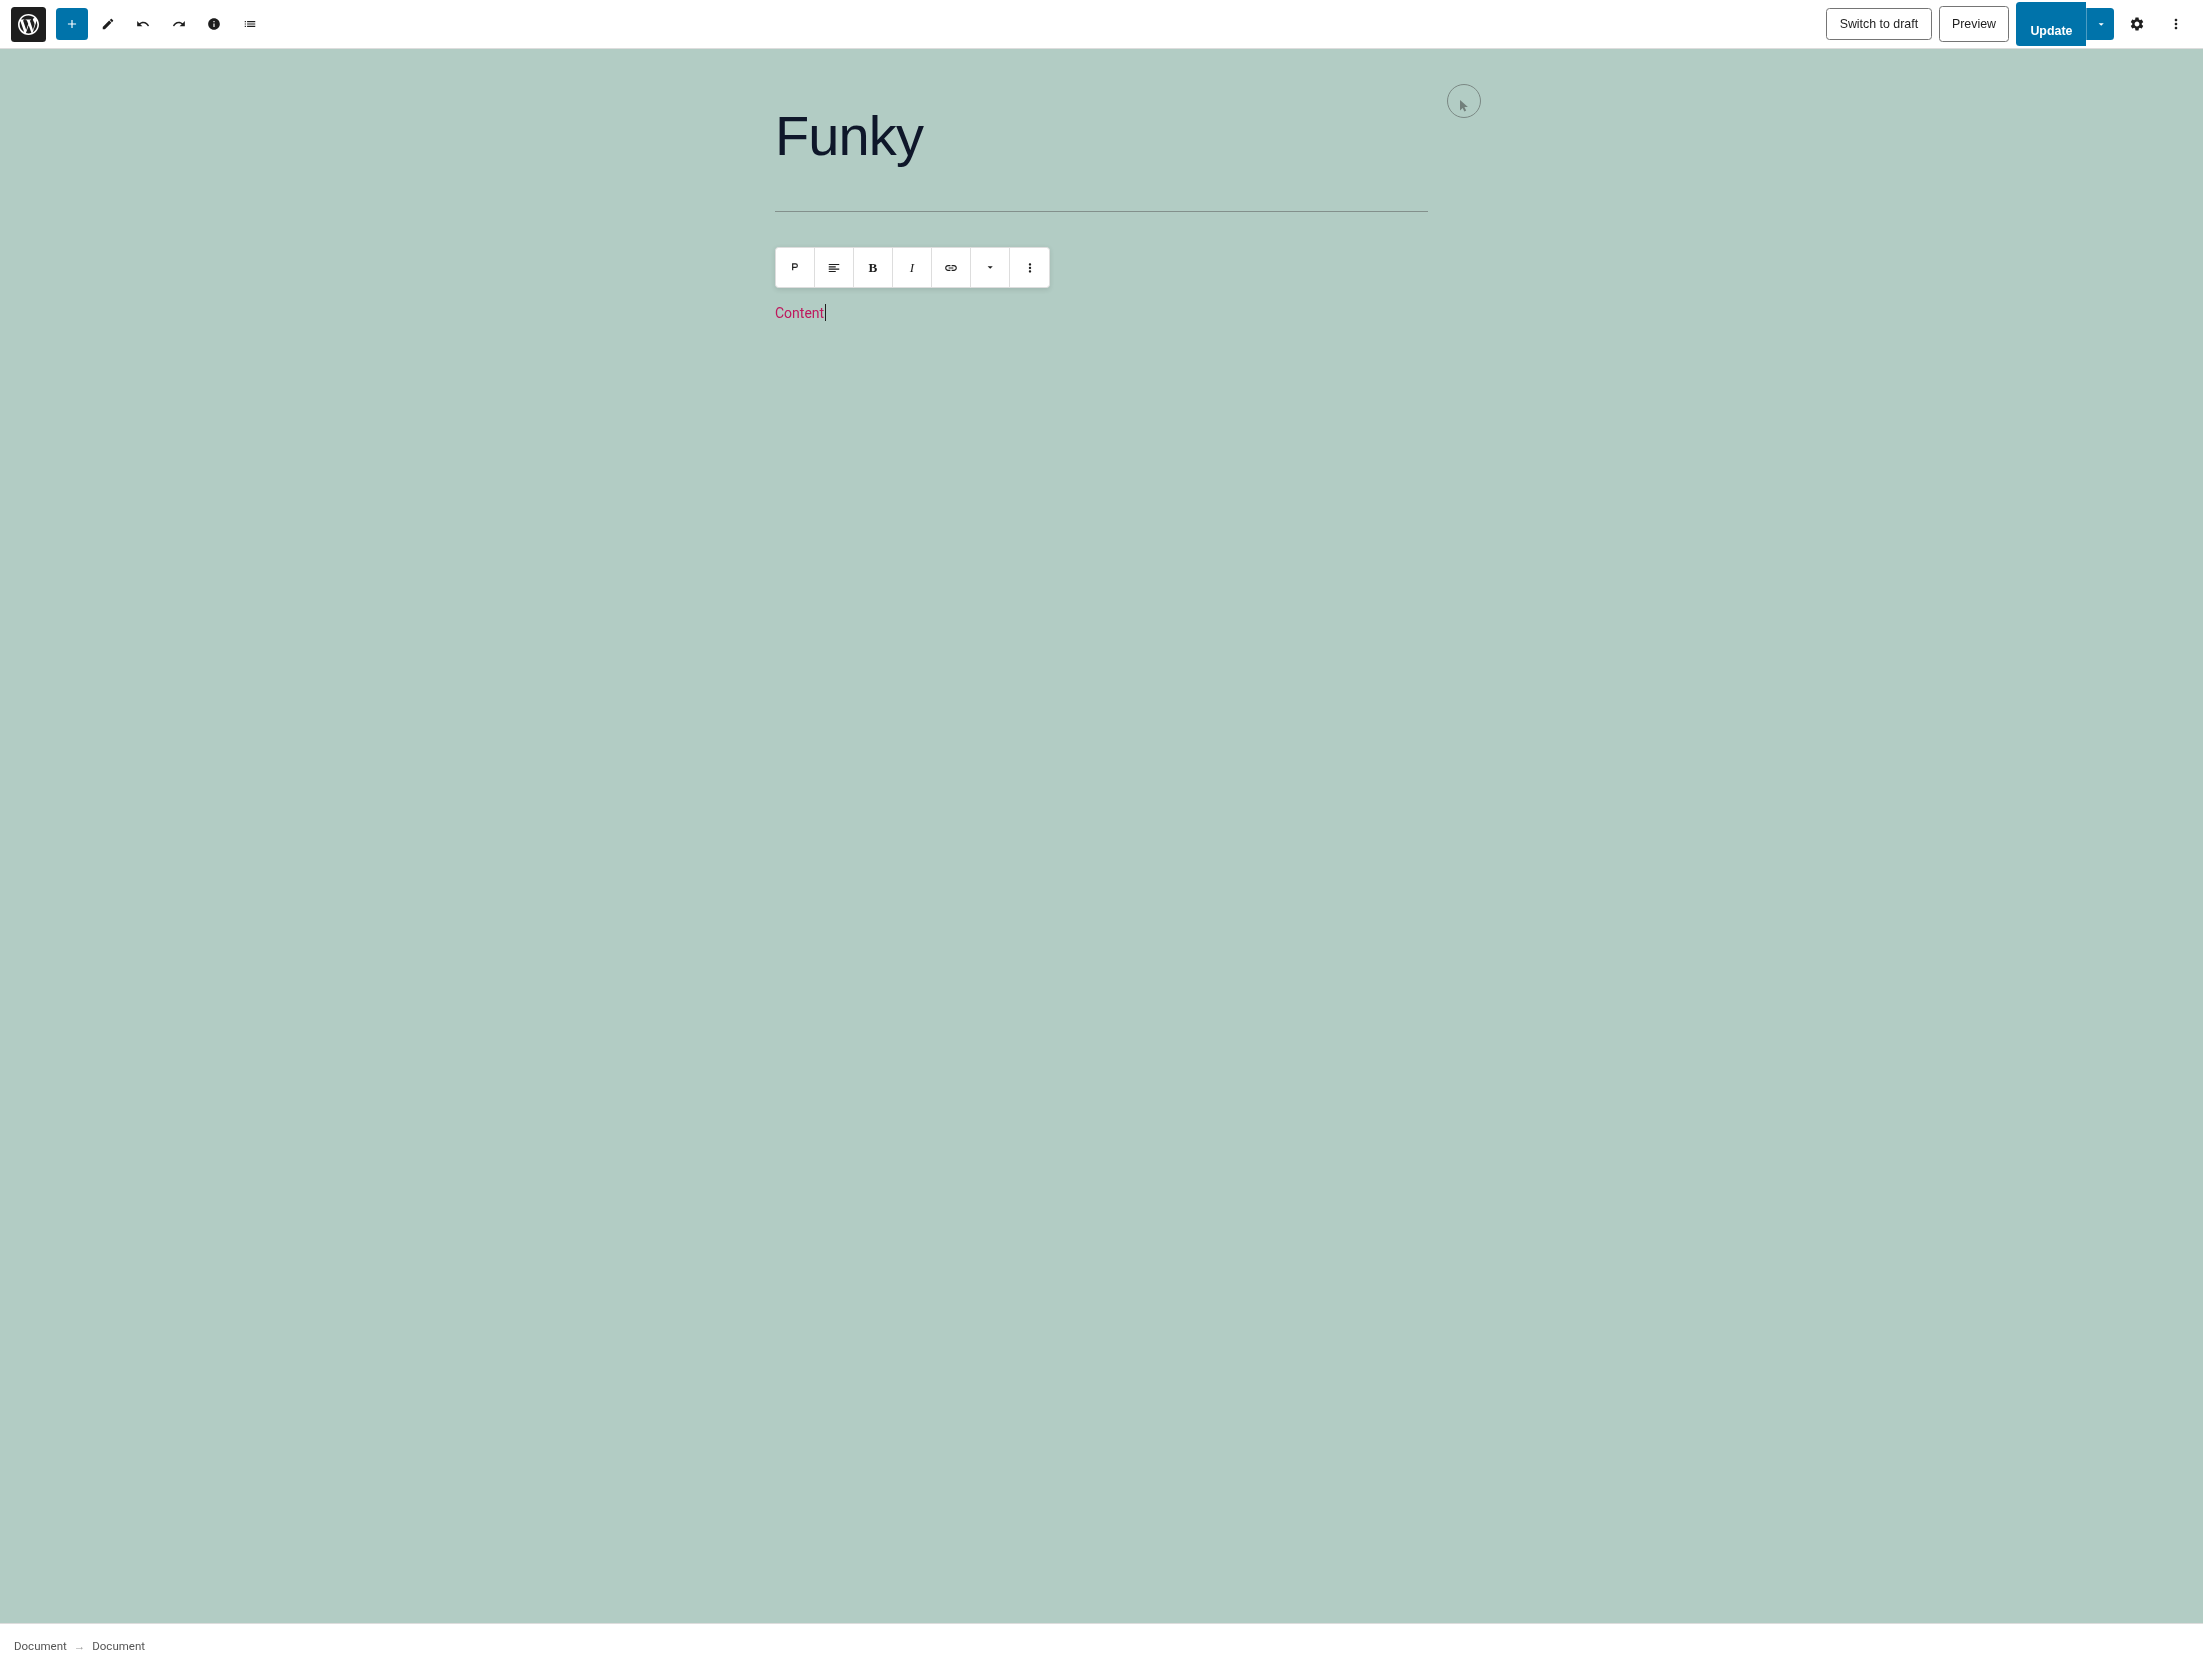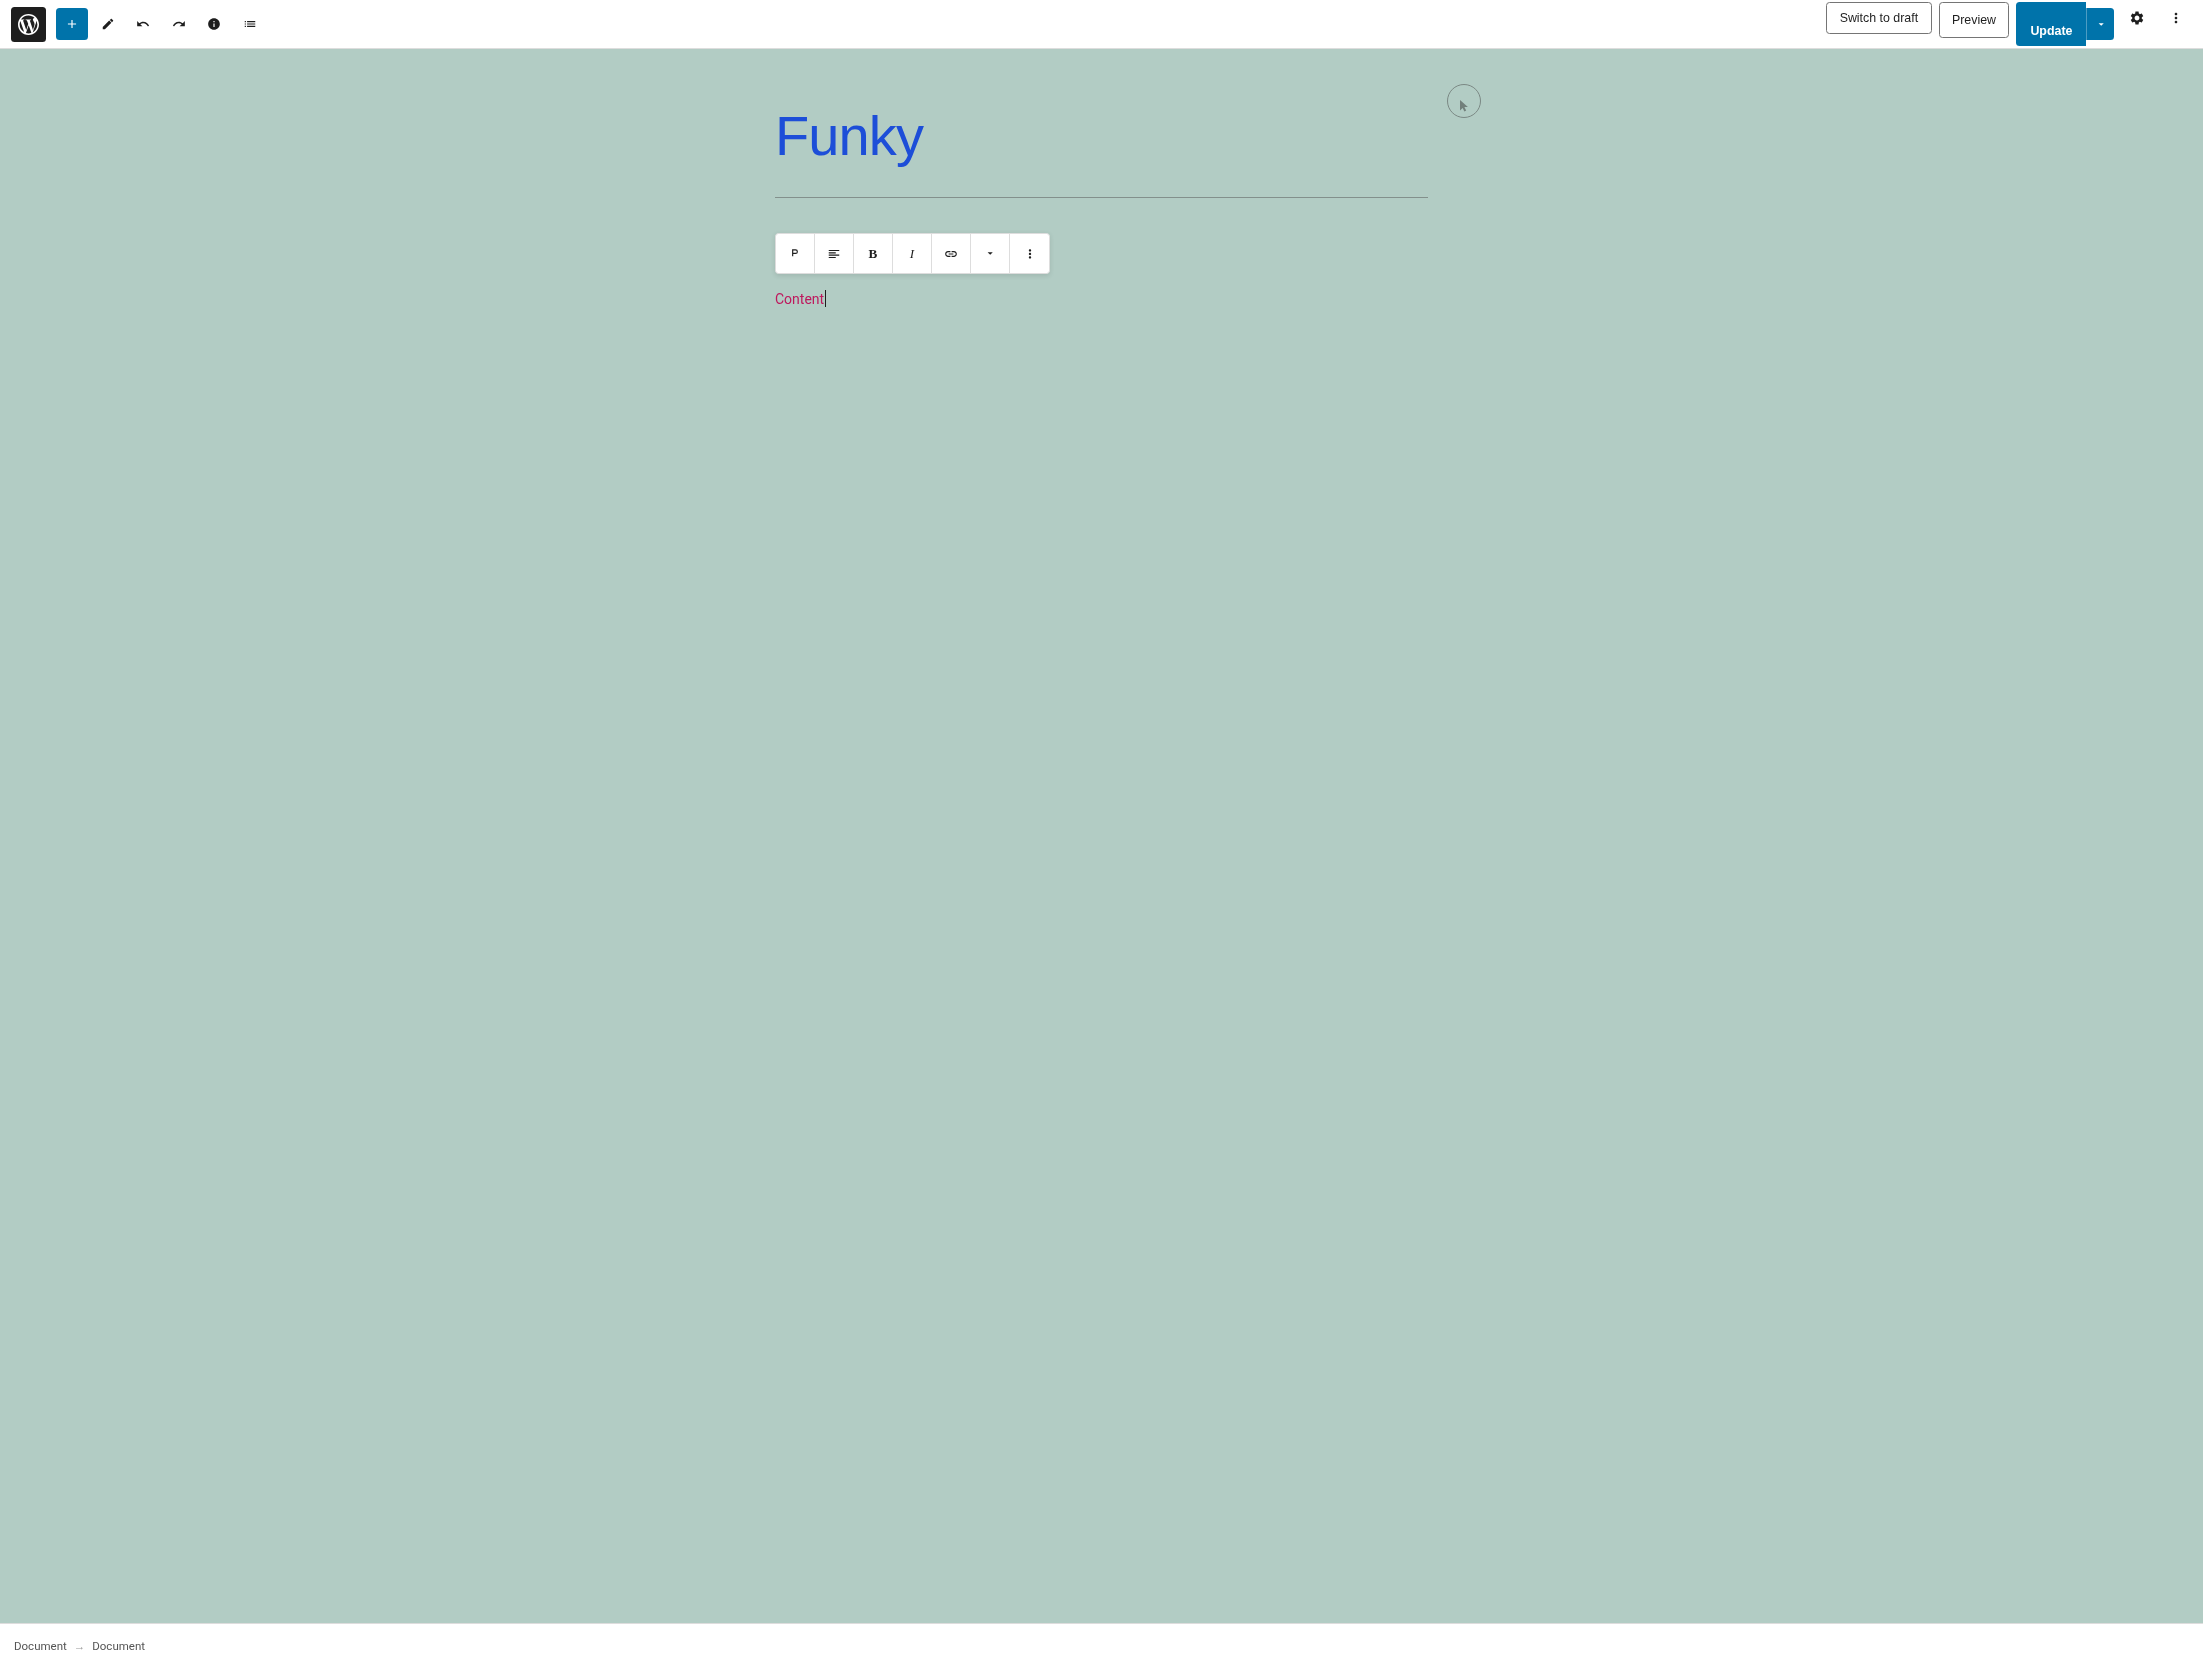--- a/index.html
+++ b/index.html
@@ -69,20 +69,21 @@
       opacity: 0.4;
       cursor: default;
     }
 
     .toolbar-spacer {
       flex: 1;
     }
 
     .right-actions {
       display: flex;
+      align-items: center;
       gap: 7px;
       margin-left: 39px;
     }
 
     .switch-draft-btn {
       background: transparent;
       border: 0.9px solid #757575;
       border-radius: 3.5px;
       padding: 5.3px 12.4px;
       font-size: 12.4px;
@@ -159,23 +160,23 @@
 
     .editor-content {
       width: 100%;
       max-width: 653px;
       position: relative;
     }
 
     .post-title {
       font-size: 56px;
       font-weight: 300;
-      color: #1d4ed8;
+      color: #0f172a;
       line-height: 1.2;
-      margin-bottom: 28px;
+      margin-bottom: 42px;
       font-family: -apple-system, BlinkMacSystemFont, 'Segoe UI', sans-serif;
       letter-spacing: -0.9px;
     }
 
     .separator-line {
       width: 100%;
       height: 0.9px;
       background: #555;
       margin-bottom: 35px;
       opacity: 0.5;

